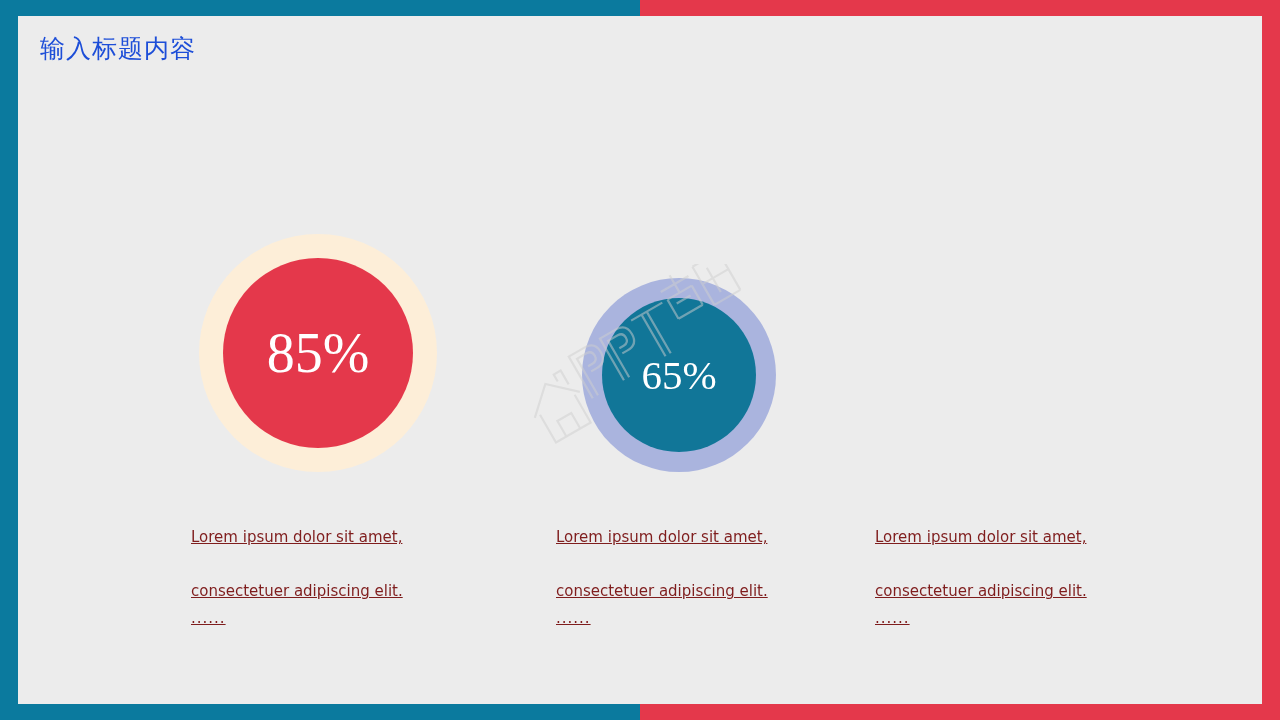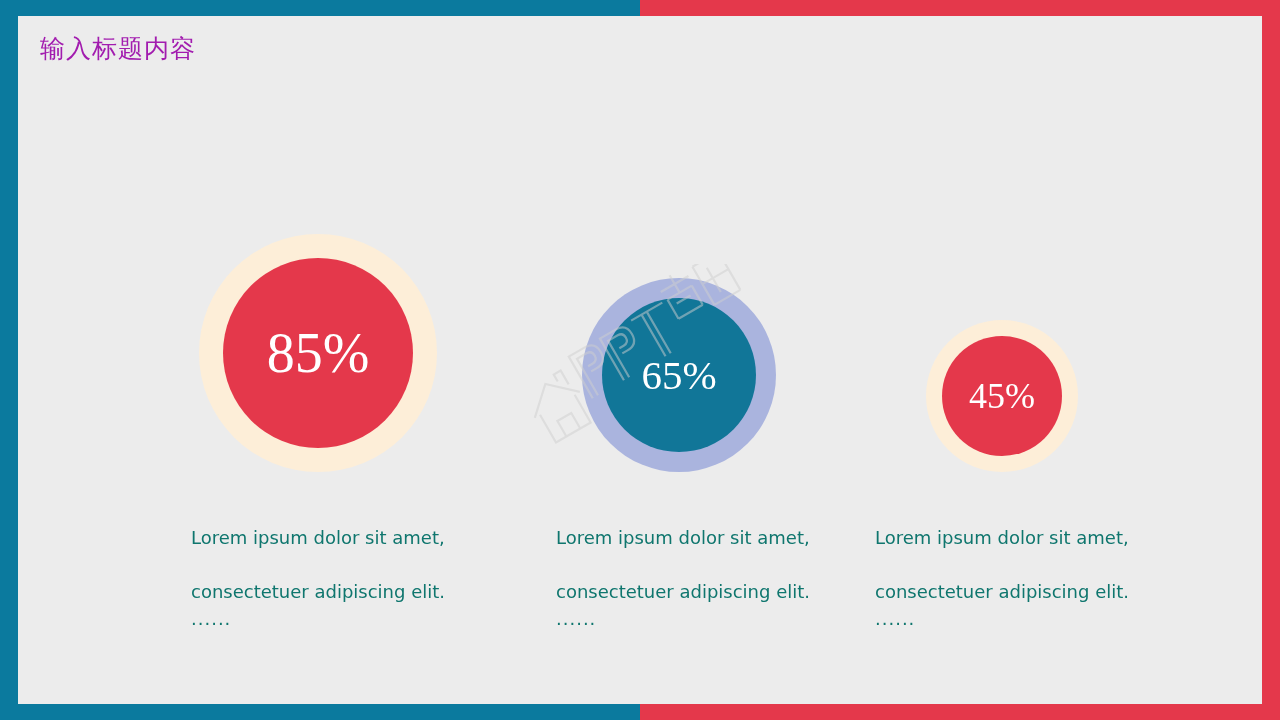--- a/index.html
+++ b/index.html
@@ -44,21 +44,21 @@
     overflow: hidden;
   }
 
   
   #page-title {
     position: absolute;
     left: 22px;
     top: 16px;
     font-size: 25px;
     line-height: 34px;
-    color: #a21caf;
+    color: #1d4ed8;
     letter-spacing: 1px;
     white-space: nowrap;
     font-family: "DejaVu Sans", "Liberation Sans", sans-serif;
   }
 
   
   .stat {
     position: absolute;
   }
   .ring {
@@ -96,26 +96,27 @@
 
   
   #stat-3 { left: 908px; top: 304px; width: 152px; height: 152px; }
   #stat-3 .ring { left: 0; top: 0; width: 152px; height: 152px; }
   #stat-3 .disc { left: 16px; top: 16px; width: 120px; height: 120px; }
   #stat-3 .pct  { font-size: 36px; }
 
   
   .caption {
     position: absolute;
-    color: #0f766e;
-    font-size: 18px;
+    color: #7f1d1d;
+    font-size: 15px;
     line-height: 27px;
     font-family: "DejaVu Sans", "Liberation Sans", sans-serif;
     white-space: pre-line;
     width: 260px;
+    text-decoration: underline;
   }
   #caption-1 { left: 173px; top: 481px; }
   #caption-2 { left: 538px; top: 481px; }
   #caption-3 { left: 857px; top: 481px; }
   .caption .dots {
     display: block;
     letter-spacing: 1px;
   }
 
   
@@ -152,26 +153,20 @@
       </div>
     </div>
 
     <div class="stat" id="stat-2">
       <div class="ring" style="background: rgb(170, 180, 222);"></div>
       <div class="disc" style="background: rgb(17, 118, 152);">
         <span class="pct">65%</span>
       </div>
     </div>
 
-    <div class="stat" id="stat-3">
-      <div class="ring" style="background: rgb(253, 238, 216);"></div>
-      <div class="disc" style="background: rgb(228, 56, 75);">
-        <span class="pct">45%</span>
-      </div>
-    </div>
 
     <div class="caption" id="caption-1">
       <span>Lorem ipsum dolor sit amet,</span><br>
       <span>consectetuer adipiscing elit.</span>
       <span class="dots">......</span>
     </div>
 
     <div class="caption" id="caption-2">
       <span>Lorem ipsum dolor sit amet,</span><br>
       <span>consectetuer adipiscing elit.</span>

